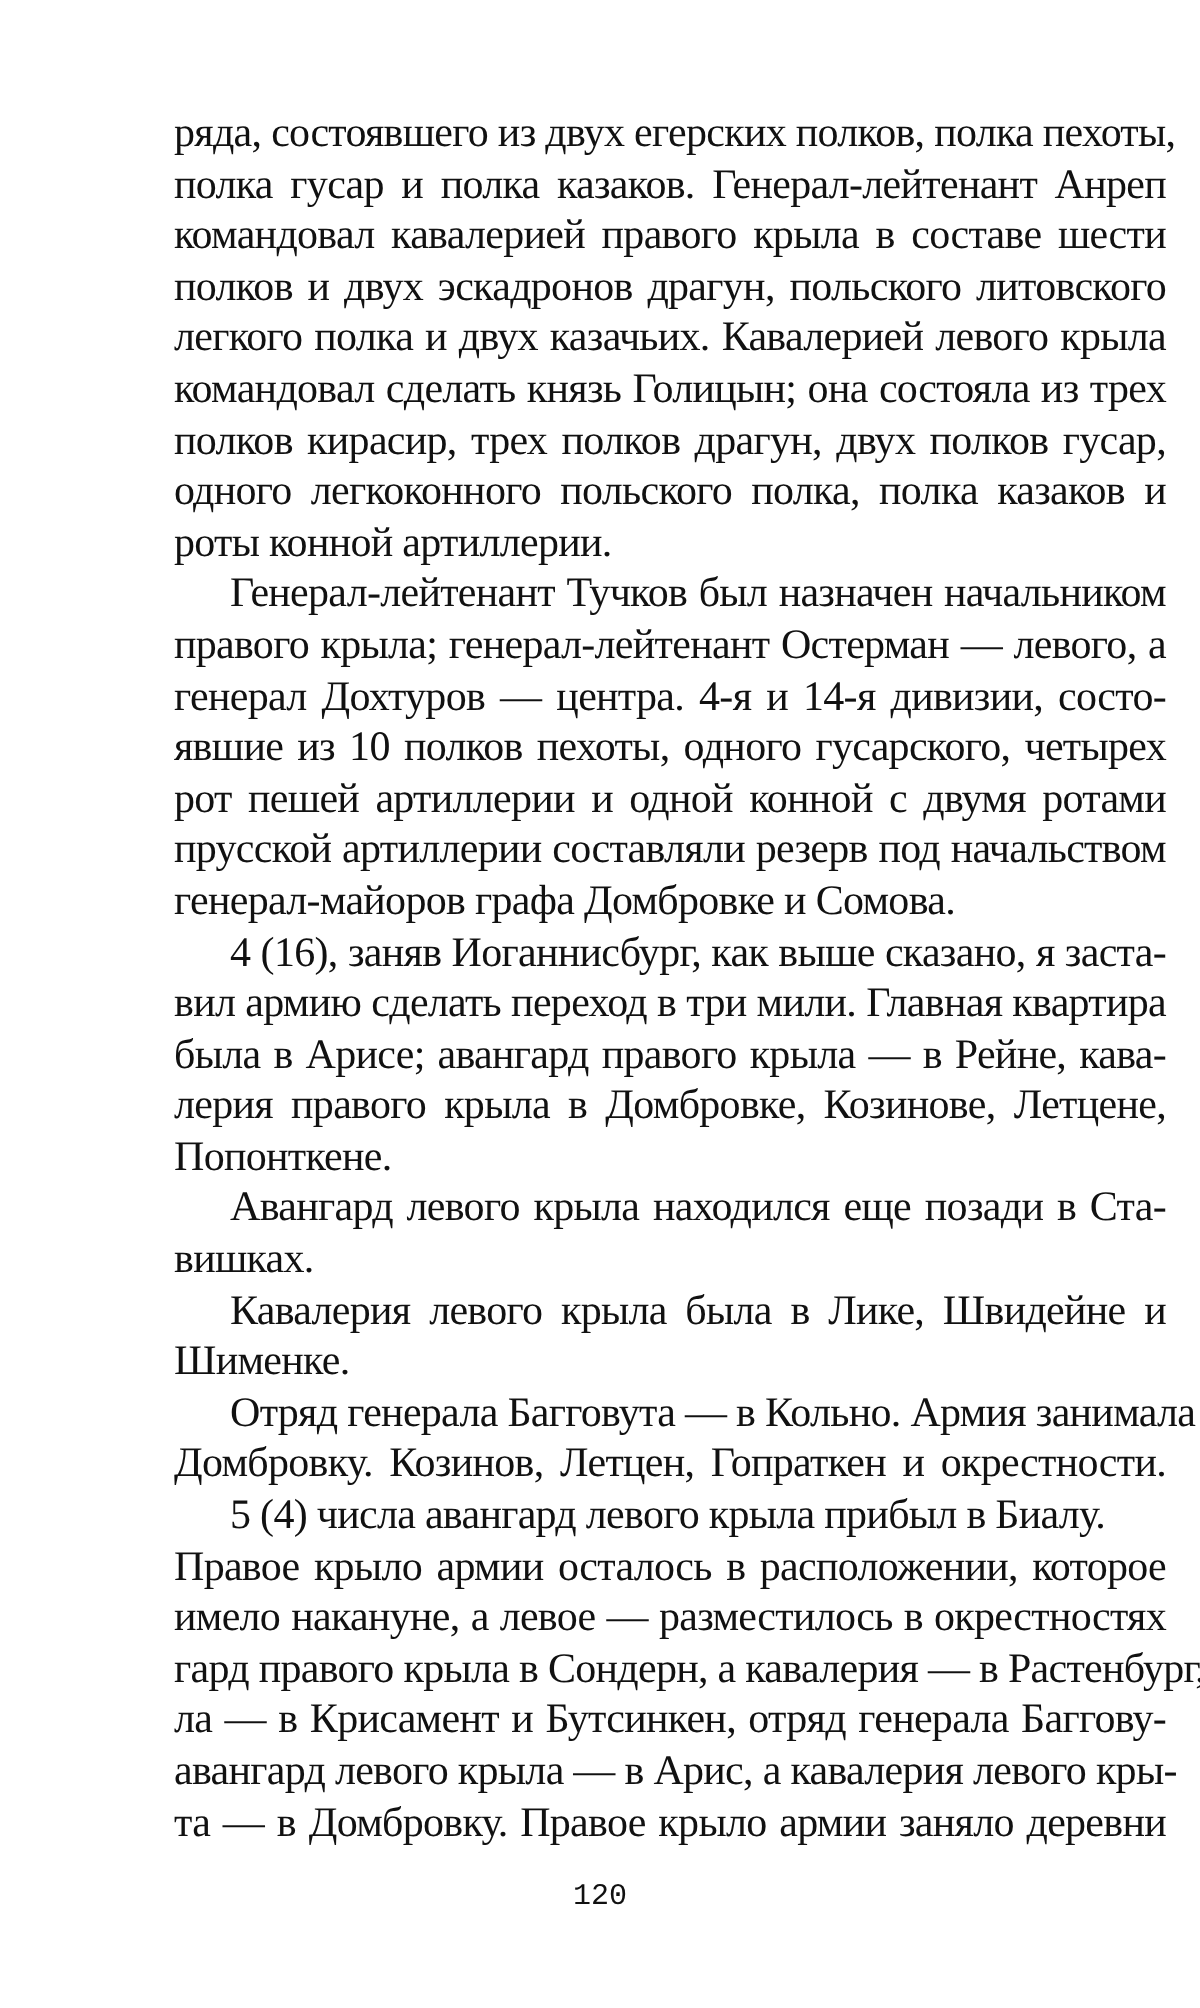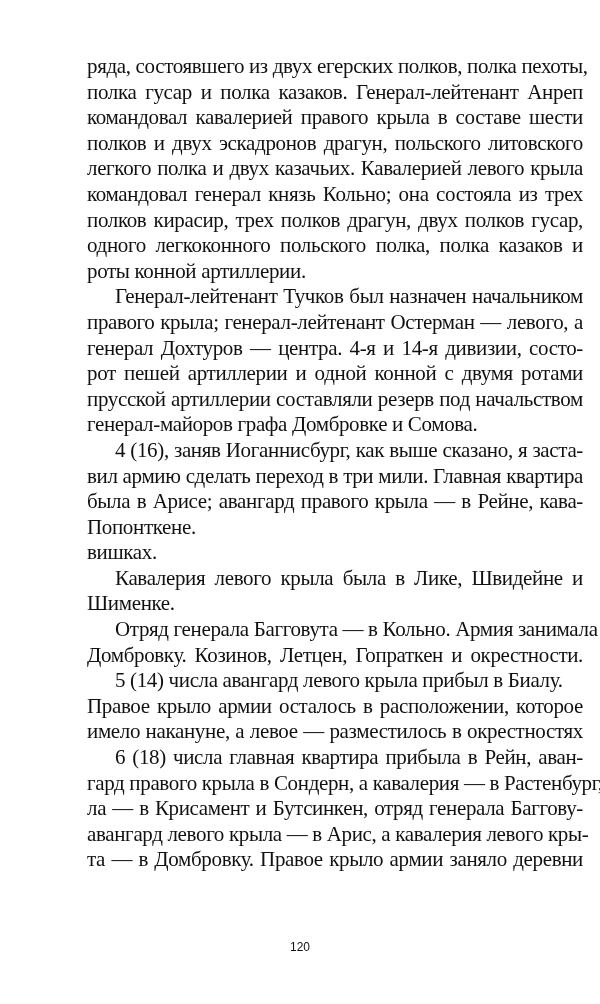--- a/index.html
+++ b/index.html
@@ -42,80 +42,82 @@
     }
     .line.indent {
       padding-left: 28px;
     }
     .page-number {
       position: absolute;
       left: 0;
       width: 600px;
       top: 940px;
       text-align: center;
-      font-family: Liberation Sans, sans-serif;
-      font-size: 12px;
+      font-family: Liberation Mono, monospace;
+      font-size: 15px;
       color: #111111;
     }
   </style>
 </head>
 <body>
 
 <div class="page">
 
   <p class="para">
     <span class="line">ряда, состоявшего из двух егерских полков, полка пехоты,</span>
     <span class="line">полка гусар и полка казаков. Генерал-лейтенант Анреп</span>
     <span class="line">командовал кавалерией правого крыла в составе шести</span>
     <span class="line">полков и двух эскадронов драгун, польского литовского</span>
     <span class="line">легкого полка и двух казачьих. Кавалерией левого крыла</span>
-    <span class="line">командовал генерал князь Кольно; она состояла из трех</span>
+    <span class="line">командовал сделать князь Голицын; она состояла из трех</span>
     <span class="line">полков кирасир, трех полков драгун, двух полков гусар,</span>
     <span class="line">одного легкоконного польского полка, полка казаков и</span>
     <span class="line last">роты конной артиллерии.</span>
   </p>
 
   <p class="para">
     <span class="line indent">Генерал-лейтенант Тучков был назначен начальником</span>
     <span class="line">правого крыла; генерал-лейтенант Остерман — левого, а</span>
     <span class="line">генерал Дохтуров — центра. 4-я и 14-я дивизии, состо-</span>
+    <span class="line">явшие из 10 полков пехоты, одного гусарского, четырех</span>
     <span class="line">рот пешей артиллерии и одной конной с двумя ротами</span>
     <span class="line">прусской артиллерии составляли резерв под начальством</span>
     <span class="line last">генерал-майоров графа Домбровке и Сомова.</span>
   </p>
 
   <p class="para">
     <span class="line indent">4 (16), заняв Иоганнисбург, как выше сказано, я заста-</span>
     <span class="line">вил армию сделать переход в три мили. Главная квартира</span>
     <span class="line">была в Арисе; авангард правого крыла — в Рейне, кава-</span>
+    <span class="line">лерия правого крыла в Домбровке, Козинове, Летцене,</span>
     <span class="line last">Попонткене.</span>
   </p>
 
   <p class="para">
+    <span class="line indent">Авангард левого крыла находился еще позади в Ста-</span>
     <span class="line last">вишках.</span>
   </p>
 
   <p class="para">
     <span class="line indent">Кавалерия левого крыла была в Лике, Швидейне и</span>
     <span class="line last">Шименке.</span>
   </p>
 
   <p class="para">
     <span class="line indent">Отряд генерала Багговута — в Кольно. Армия занимала</span>
     <span class="line">Домбровку. Козинов, Летцен, Гопраткен и окрестности.</span>
   </p>
 
   <p class="para">
-    <span class="line indent last">5 (14) числа авангард левого крыла прибыл в Биалу.</span>
+    <span class="line indent last">5 (4) числа авангард левого крыла прибыл в Биалу.</span>
     <span class="line">Правое крыло армии осталось в расположении, которое</span>
     <span class="line">имело накануне, а левое — разместилось в окрестностях</span>
   </p>
 
   <p class="para">
-    <span class="line indent">6 (18) числа главная квартира прибыла в Рейн, аван-</span>
     <span class="line">гард правого крыла в Сондерн, а кавалерия — в Растенбург,</span>
     <span class="line">ла — в Крисамент и Бутсинкен, отряд генерала Баггову-</span>
     <span class="line">авангард левого крыла — в Арис, а кавалерия левого кры-</span>
     <span class="line">та — в Домбровку. Правое крыло армии заняло деревни</span>
   </p>
 </div>
 
 <div class="page-number">120</div>
 
 </body></html>

